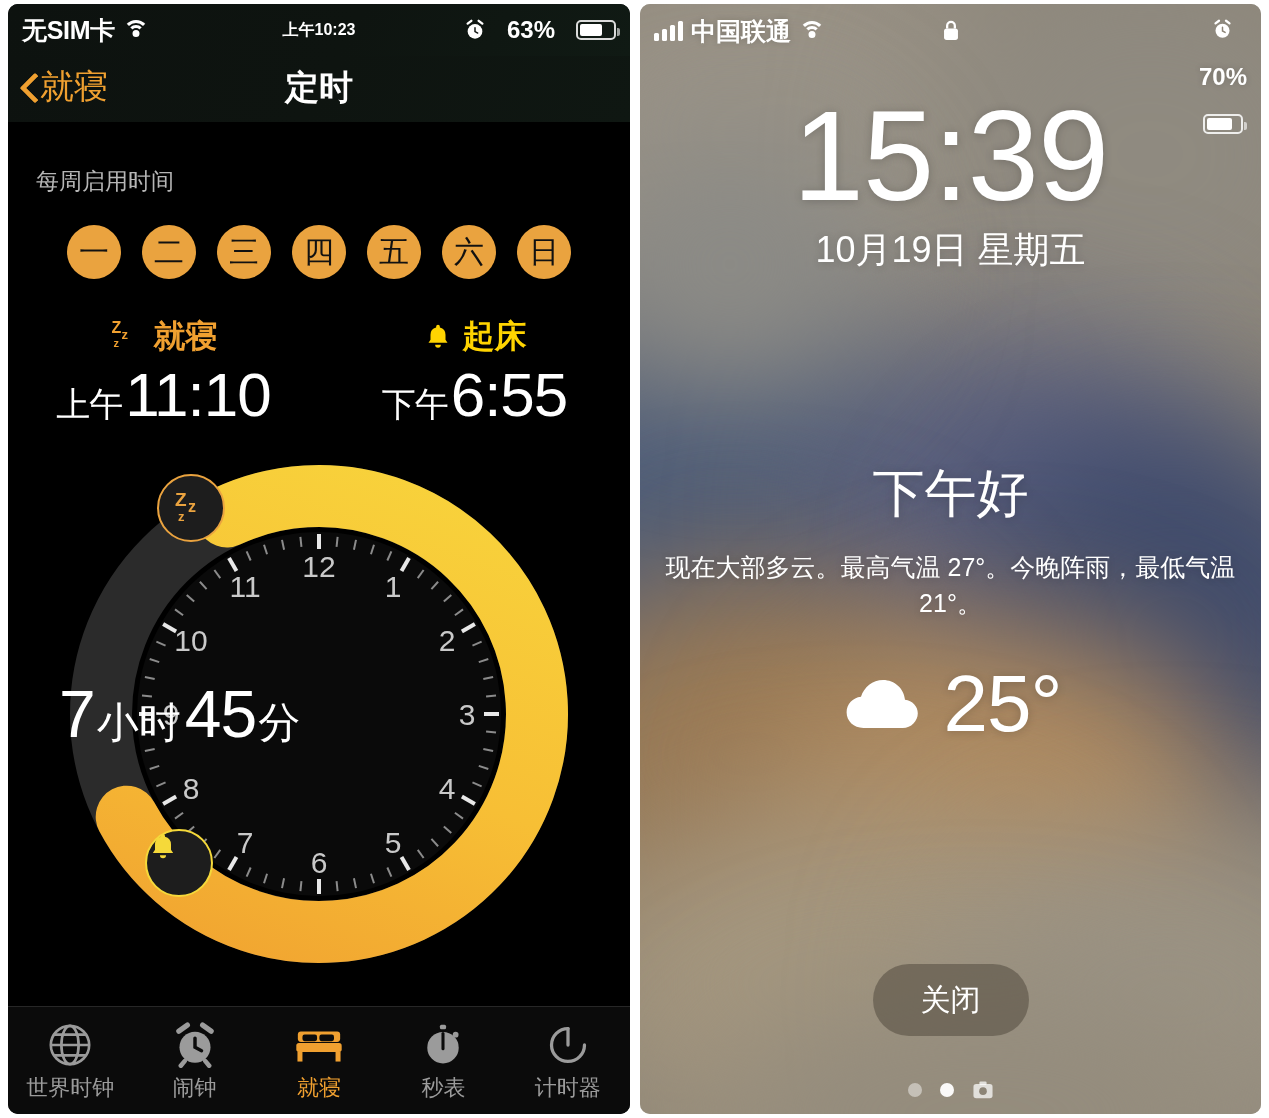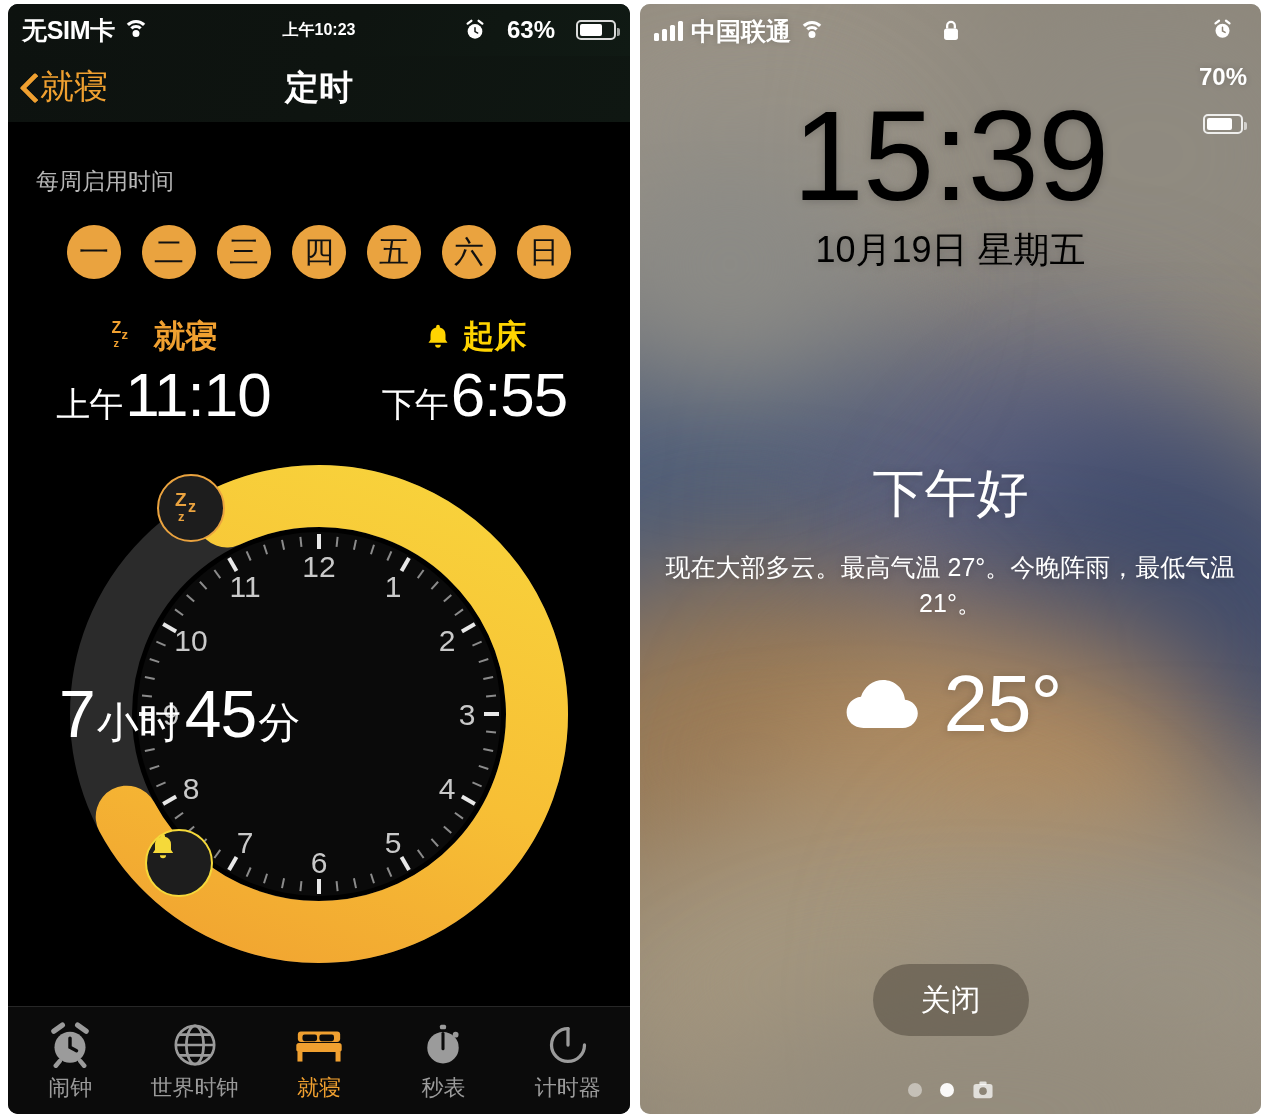--- a/index.html
+++ b/index.html
@@ -113,21 +113,21 @@
     text-shadow:0 0 6px rgba(0,0,0,.18);
   }
   .r-sb-left { position:absolute; left:14px; display:flex; align-items:center; gap:8px; font-size:25px; font-weight:600; }
   .r-sb-center { position:absolute; left:0; right:0; display:flex; justify-content:center; }
   .r-sb-right { position:absolute; right:14px; display:flex; align-items:center; gap:23px; font-size:24px; font-weight:600;flex-direction:column; }
   .bars { display:flex; align-items:flex-end; gap:3px; height:20px; }
   .bars i { width:5px; background:#fff; border-radius:1.5px; }
   .bars i:nth-child(1){height:8px;} .bars i:nth-child(2){height:12px;}
   .bars i:nth-child(3){height:16px;} .bars i:nth-child(4){height:20px;}
 
-  .lock-clock { position:absolute; top:88px; left:0; right:0; text-align:center; color:#000000; }
+  .lock-clock { position:absolute; top:88px; left:0; right:0; text-align:center; color:#ffffff; }
   .lock-time { font-size:128px; font-weight:200; letter-spacing:-1px; line-height:1.0; text-shadow:0 1px 10px rgba(0,0,0,.2); }
   .lock-date { font-size:36px; font-weight:400; margin-top:6px; text-shadow:0 1px 8px rgba(0,0,0,.2); }
   .lock-lunar { font-size:25px; font-weight:400; margin-top:10px; opacity:.95; text-shadow:0 1px 8px rgba(0,0,0,.2); }
 
   .weather-block { position:absolute; top:455px; left:0; right:0; text-align:center; color:#fff; padding:0 22px; }
   .greet { font-size:52px; font-weight:300; text-shadow:0 1px 10px rgba(0,0,0,.18); }
   .wdesc { font-size:25px; line-height:1.45; margin-top:20px; text-shadow:0 1px 8px rgba(0,0,0,.2); }
   .wtemp { display:flex; align-items:center; justify-content:center; gap:14px; margin-top:36px; }
   .wtemp .deg { font-size:80px; font-weight:200; letter-spacing:-1px; text-shadow:0 1px 10px rgba(0,0,0,.18); }
 
@@ -344,40 +344,40 @@
             <path d="M12 2.2a1.5 1.5 0 0 1 1.5 1.5v.6a6 6 0 0 1 4.5 5.8v4l1.6 2.4H4.4L6 14.1v-4a6 6 0 0 1 4.5-5.8v-.6A1.5 1.5 0 0 1 12 2.2z" fill="#f5d93a"></path>
             <path d="M9.7 18.2h4.6a2.3 2.3 0 0 1-4.6 0z" fill="#f5d93a"></path>
           </svg>
         </div>
       </div>
     </div>
 
     <div class="l-tabbar">
       <div class="tab">
         <div class="ticon">
-          <svg width="46" height="46" viewBox="0 0 24 24">
-            <circle cx="12" cy="13.2" r="8.1" fill="#9b9b9b"></circle>
-            <path d="M12 8.4v4.8l3.4 1.8" stroke="#0b0b0b" stroke-width="1.8" fill="none" stroke-linecap="round"></path>
-            <path d="M3.6 4.8 L8 1.6 M20.4 4.8 L16 1.6" stroke="#9b9b9b" stroke-width="2.8" stroke-linecap="round"></path>
-            <path d="M6.6 20.4 L4.6 22.8 M17.4 20.4 L19.4 22.8" stroke="#9b9b9b" stroke-width="2.4" stroke-linecap="round"></path>
-          </svg>
-        </div>
-        <div class="tlbl">闹钟</div>
-      </div>
-      <div class="tab">
-        <div class="ticon">
           <svg width="46" height="46" viewBox="0 0 24 24" fill="none" stroke="#9b9b9b" stroke-width="1.4">
             <circle cx="12" cy="12" r="10"></circle>
             <ellipse cx="12" cy="12" rx="4.5" ry="10"></ellipse>
             <line x1="2" y1="12" x2="22" y2="12"></line>
             <line x1="3.6" y1="6.6" x2="20.4" y2="6.6"></line>
             <line x1="3.6" y1="17.4" x2="20.4" y2="17.4"></line>
           </svg>
         </div>
         <div class="tlbl">世界时钟</div>
+      </div>
+      <div class="tab">
+        <div class="ticon">
+          <svg width="46" height="46" viewBox="0 0 24 24">
+            <circle cx="12" cy="13.2" r="8.1" fill="#9b9b9b"></circle>
+            <path d="M12 8.4v4.8l3.4 1.8" stroke="#0b0b0b" stroke-width="1.8" fill="none" stroke-linecap="round"></path>
+            <path d="M3.6 4.8 L8 1.6 M20.4 4.8 L16 1.6" stroke="#9b9b9b" stroke-width="2.8" stroke-linecap="round"></path>
+            <path d="M6.6 20.4 L4.6 22.8 M17.4 20.4 L19.4 22.8" stroke="#9b9b9b" stroke-width="2.4" stroke-linecap="round"></path>
+          </svg>
+        </div>
+        <div class="tlbl">闹钟</div>
       </div>
       <div class="tab active">
         <div class="ticon">
           <svg width="50" height="46" viewBox="0 0 26 22">
             <rect x="2" y="4" width="22" height="5.4" rx="1.6" fill="#f0a030"></rect>
             <rect x="4.4" y="5.6" width="7.6" height="3.4" rx="1.1" fill="#0b0b0b"></rect>
             <rect x="13.2" y="5.6" width="7.6" height="3.4" rx="1.1" fill="#0b0b0b"></rect>
             <rect x="1.2" y="10" width="23.6" height="4.6" rx="1.4" fill="#f0a030"></rect>
             <rect x="1.8" y="14.4" width="2.6" height="5.2" fill="#f0a030"></rect>
             <rect x="21.6" y="14.4" width="2.6" height="5.2" fill="#f0a030"></rect>

